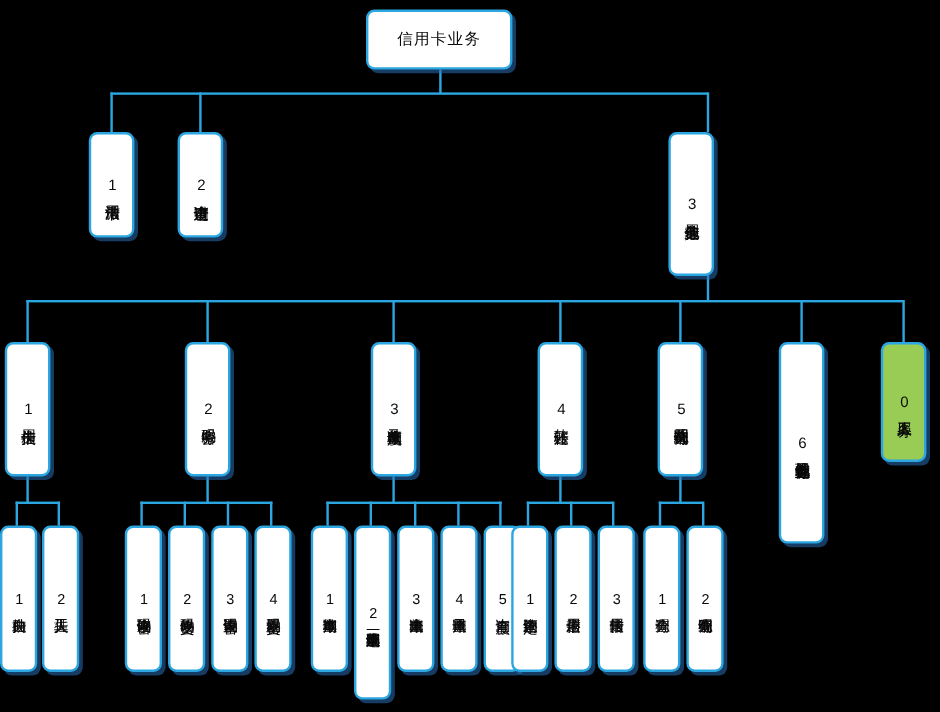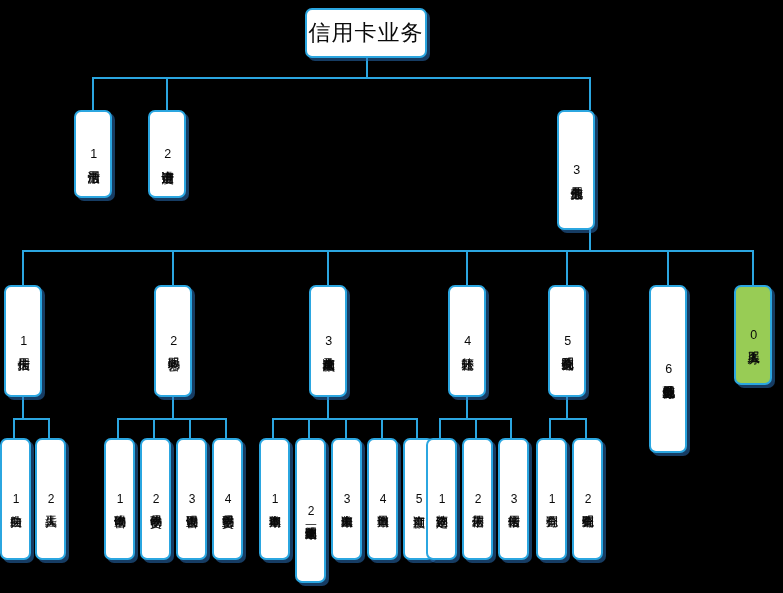--- a/index.html
+++ b/index.html
@@ -50,21 +50,21 @@
     letter-spacing: 0px;
     text-align: center;
     white-space: nowrap;
   }
   
   .node.vert .lbl {
     writing-mode: vertical-rl;
     text-orientation: upright;
   }
   .node.root .lbl {
-    font-size: 22px;
+    font-size: 13px;
     letter-spacing: 1px;
   }
   .node.lvl2 .lbl { font-size: 12.5px; }
   .node.lvl3 .lbl { font-size: 12.5px; }
   .node.leaf .lbl { font-size: 12px; }
 </style>
 </head>
 <body>
 
 <div id="canvas">

